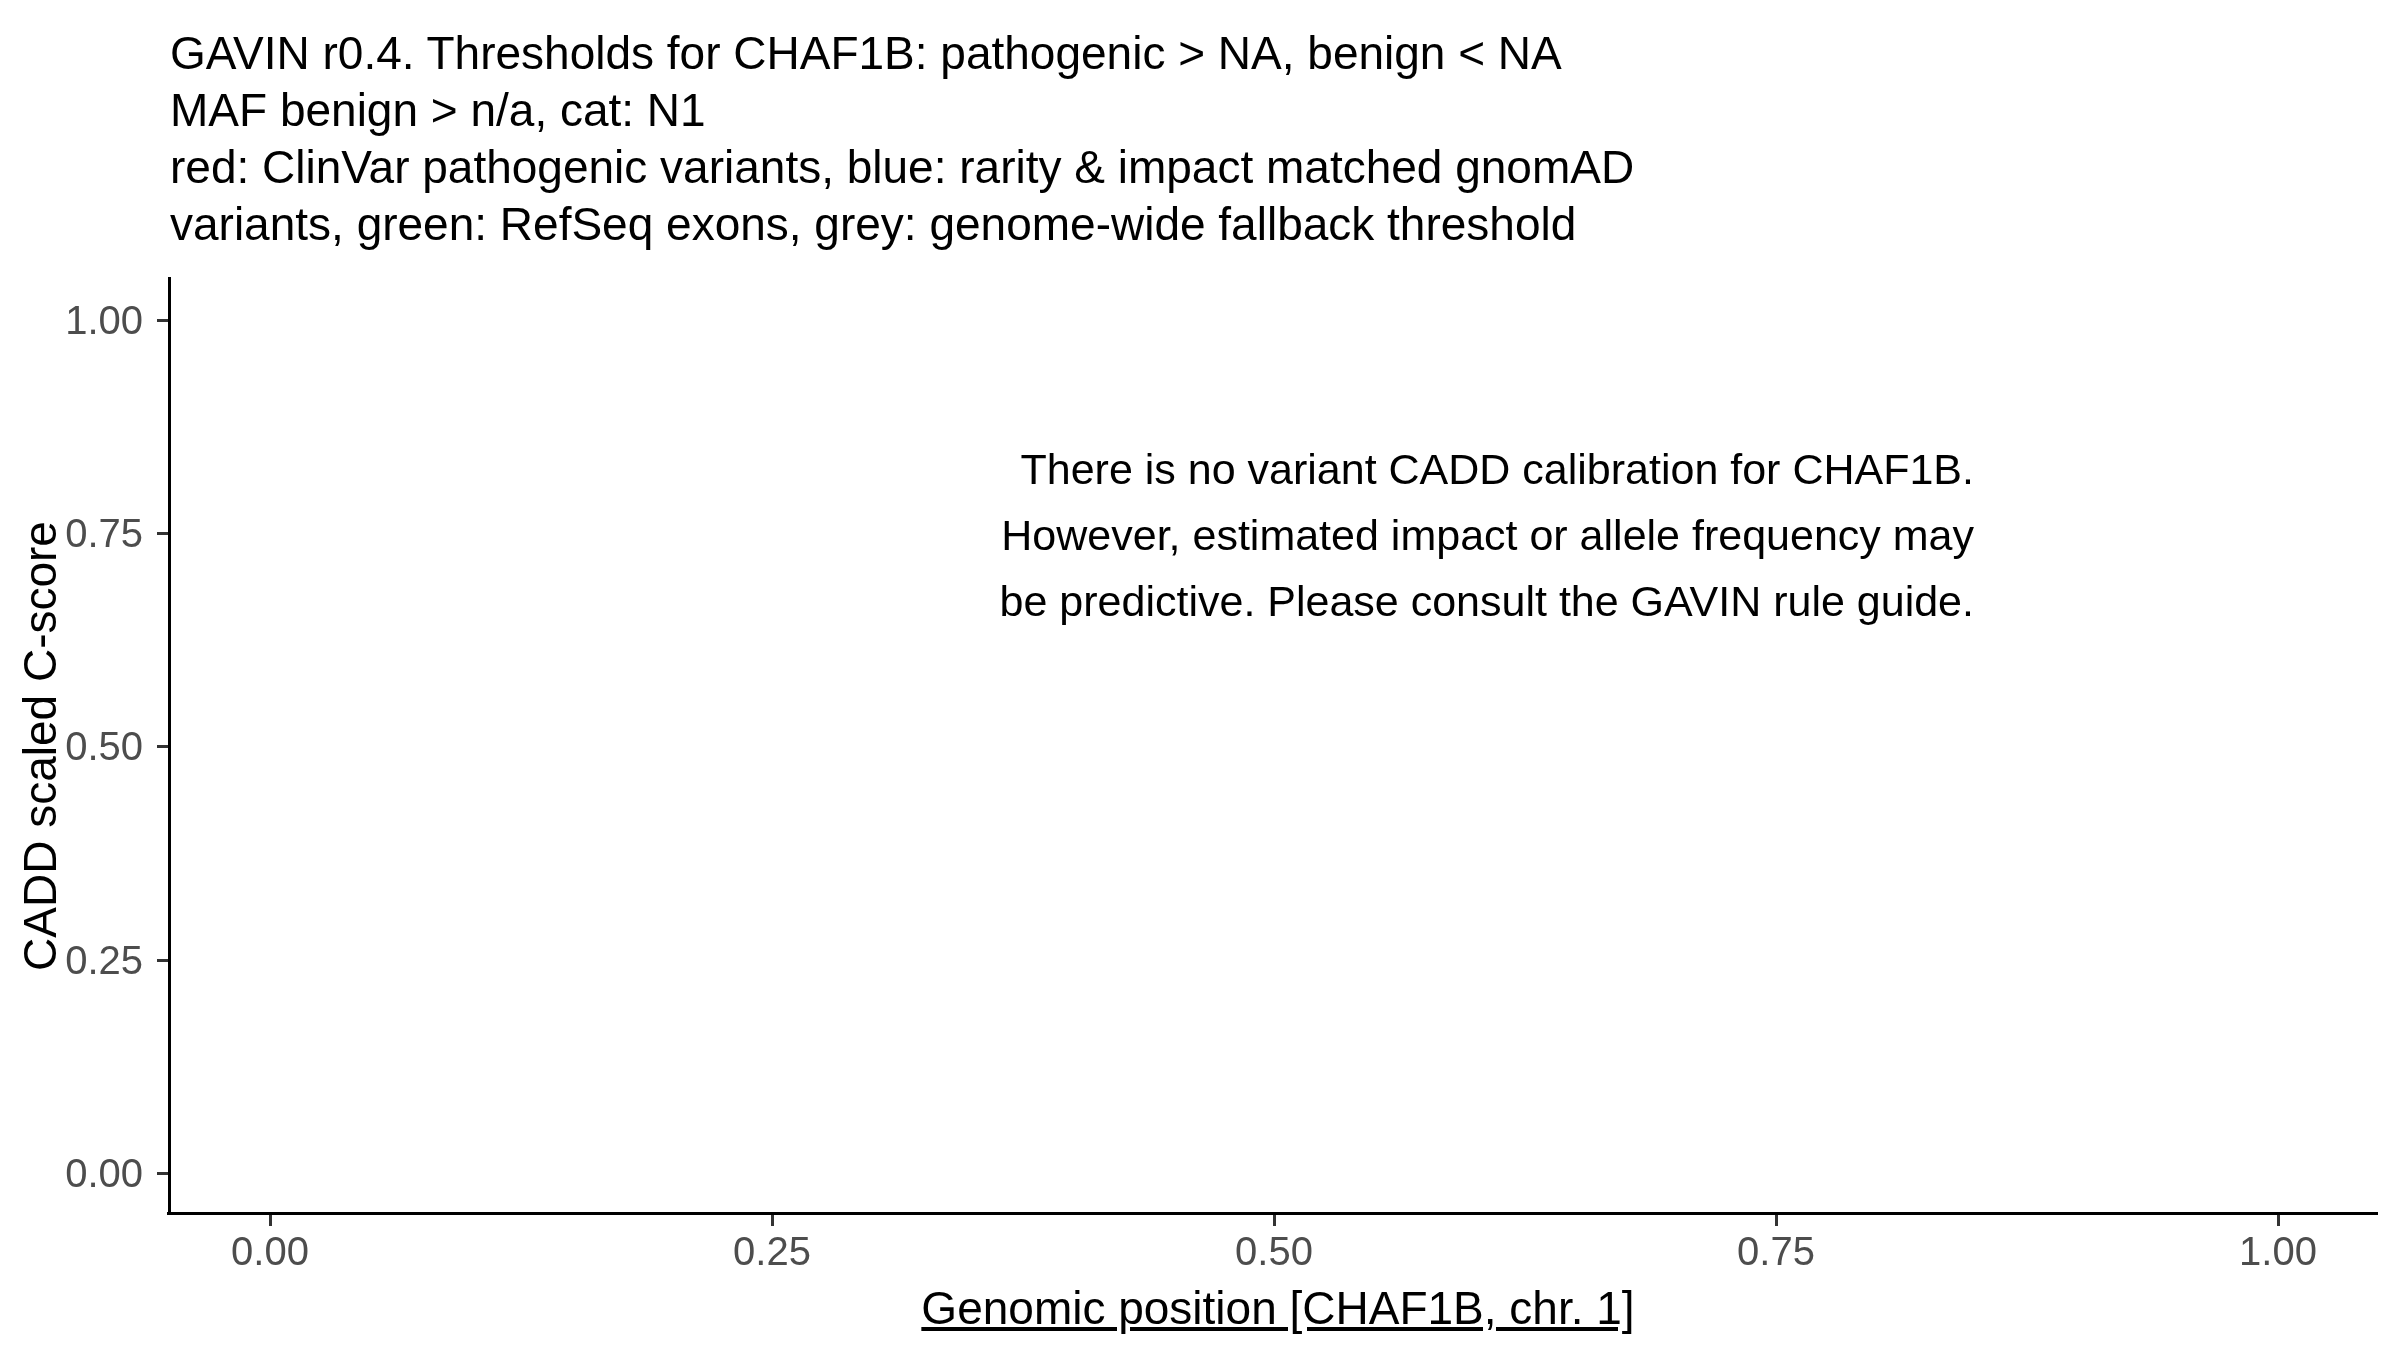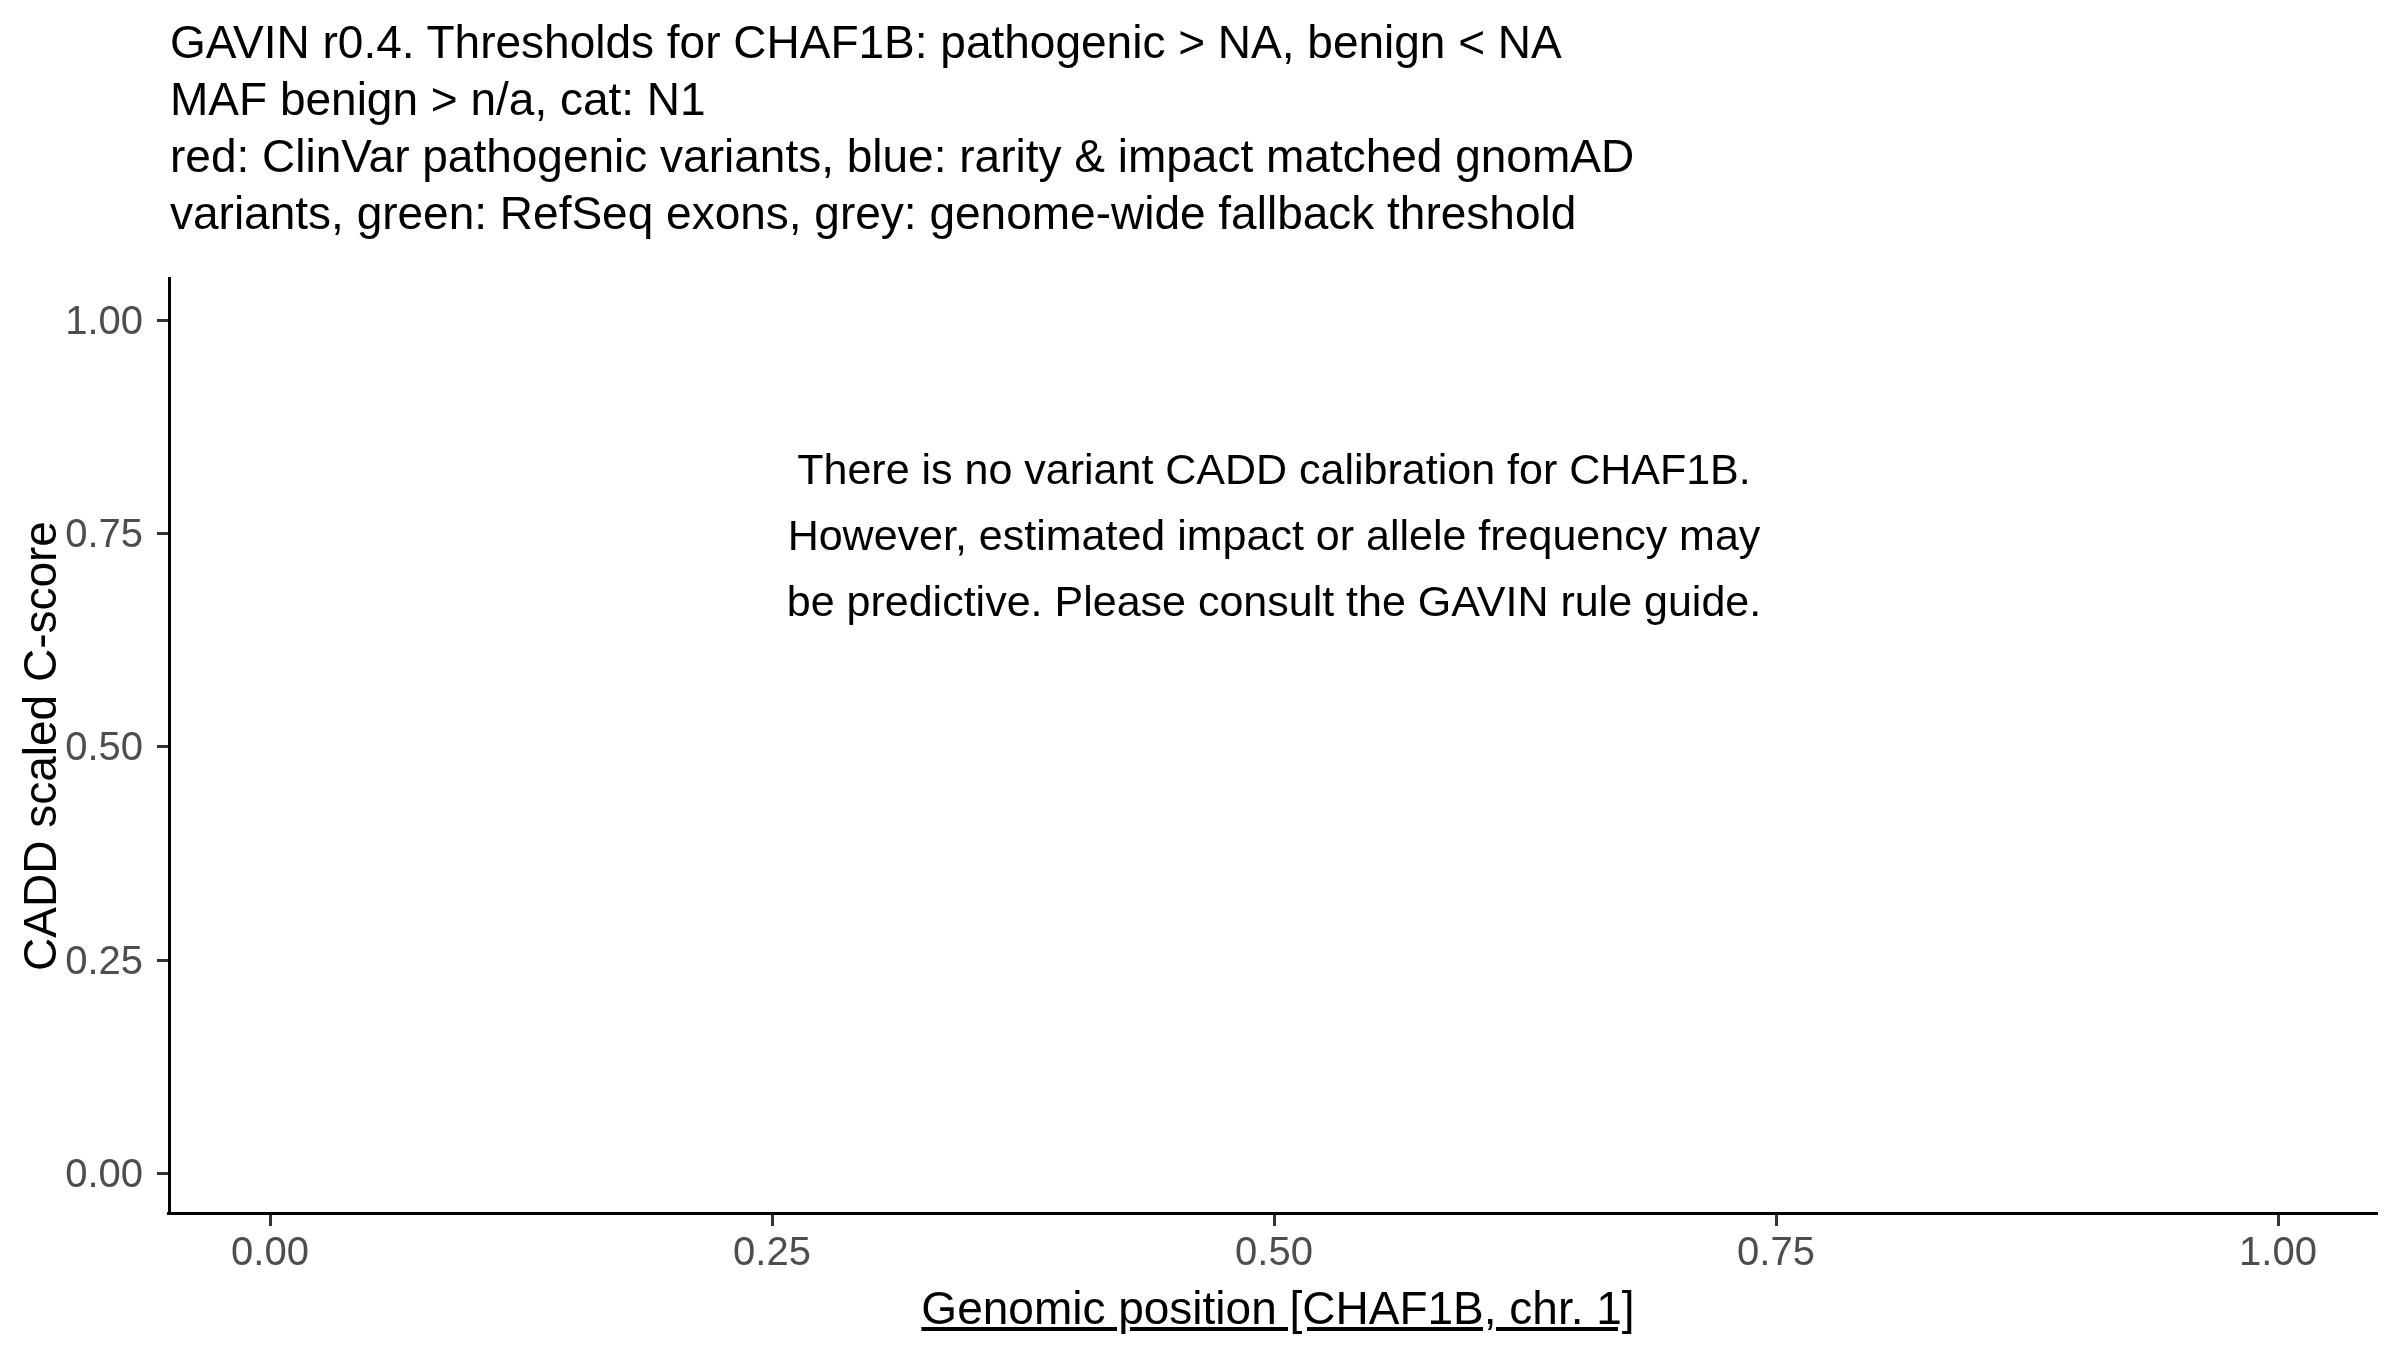--- a/index.html
+++ b/index.html
@@ -8,21 +8,21 @@
     width: 2400px;
     height: 1350px;
     background: #ffffff;
     font-family: "Liberation Sans", "DejaVu Sans", sans-serif;
     overflow: hidden;
     color: #000000;
   }
   .chart-title {
     position: absolute;
     left: 170px;
-    top: 14px;
+    top: 25px;
     font-size: 46px;
     line-height: 57px;
     color: #000000;
     white-space: pre-line;
   }
   .axis-line { position: absolute; background: #000000; }
   .axis-line.y { left: 168px; top: 277px; width: 3px; height: 937px; }
   .axis-line.x { left: 167px; top: 1212px; width: 2211px; height: 3px; }
 
   .tick { position: absolute; background: #333333; }
@@ -86,21 +86,21 @@
     font-size: 46px;
     color: #000000;
     white-space: nowrap;
     text-decoration: underline;
   }
   .annotation {
     position: absolute;
     left: 574px;
     top: 436px;
     width: 1400px;
-    text-align: center;
+    text-align: right;
     font-size: 43px;
     line-height: 66px;
     color: #000000;
     white-space: pre-line;
   }
 </style>
 </head>
 <body>
 
 <div class="canvas">

